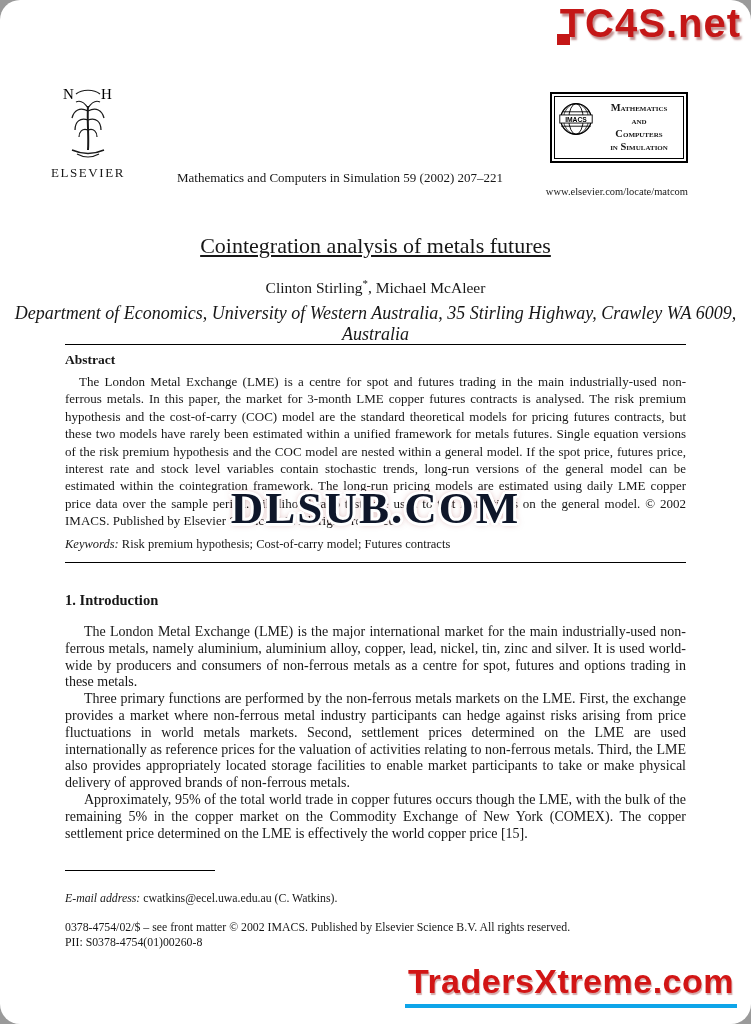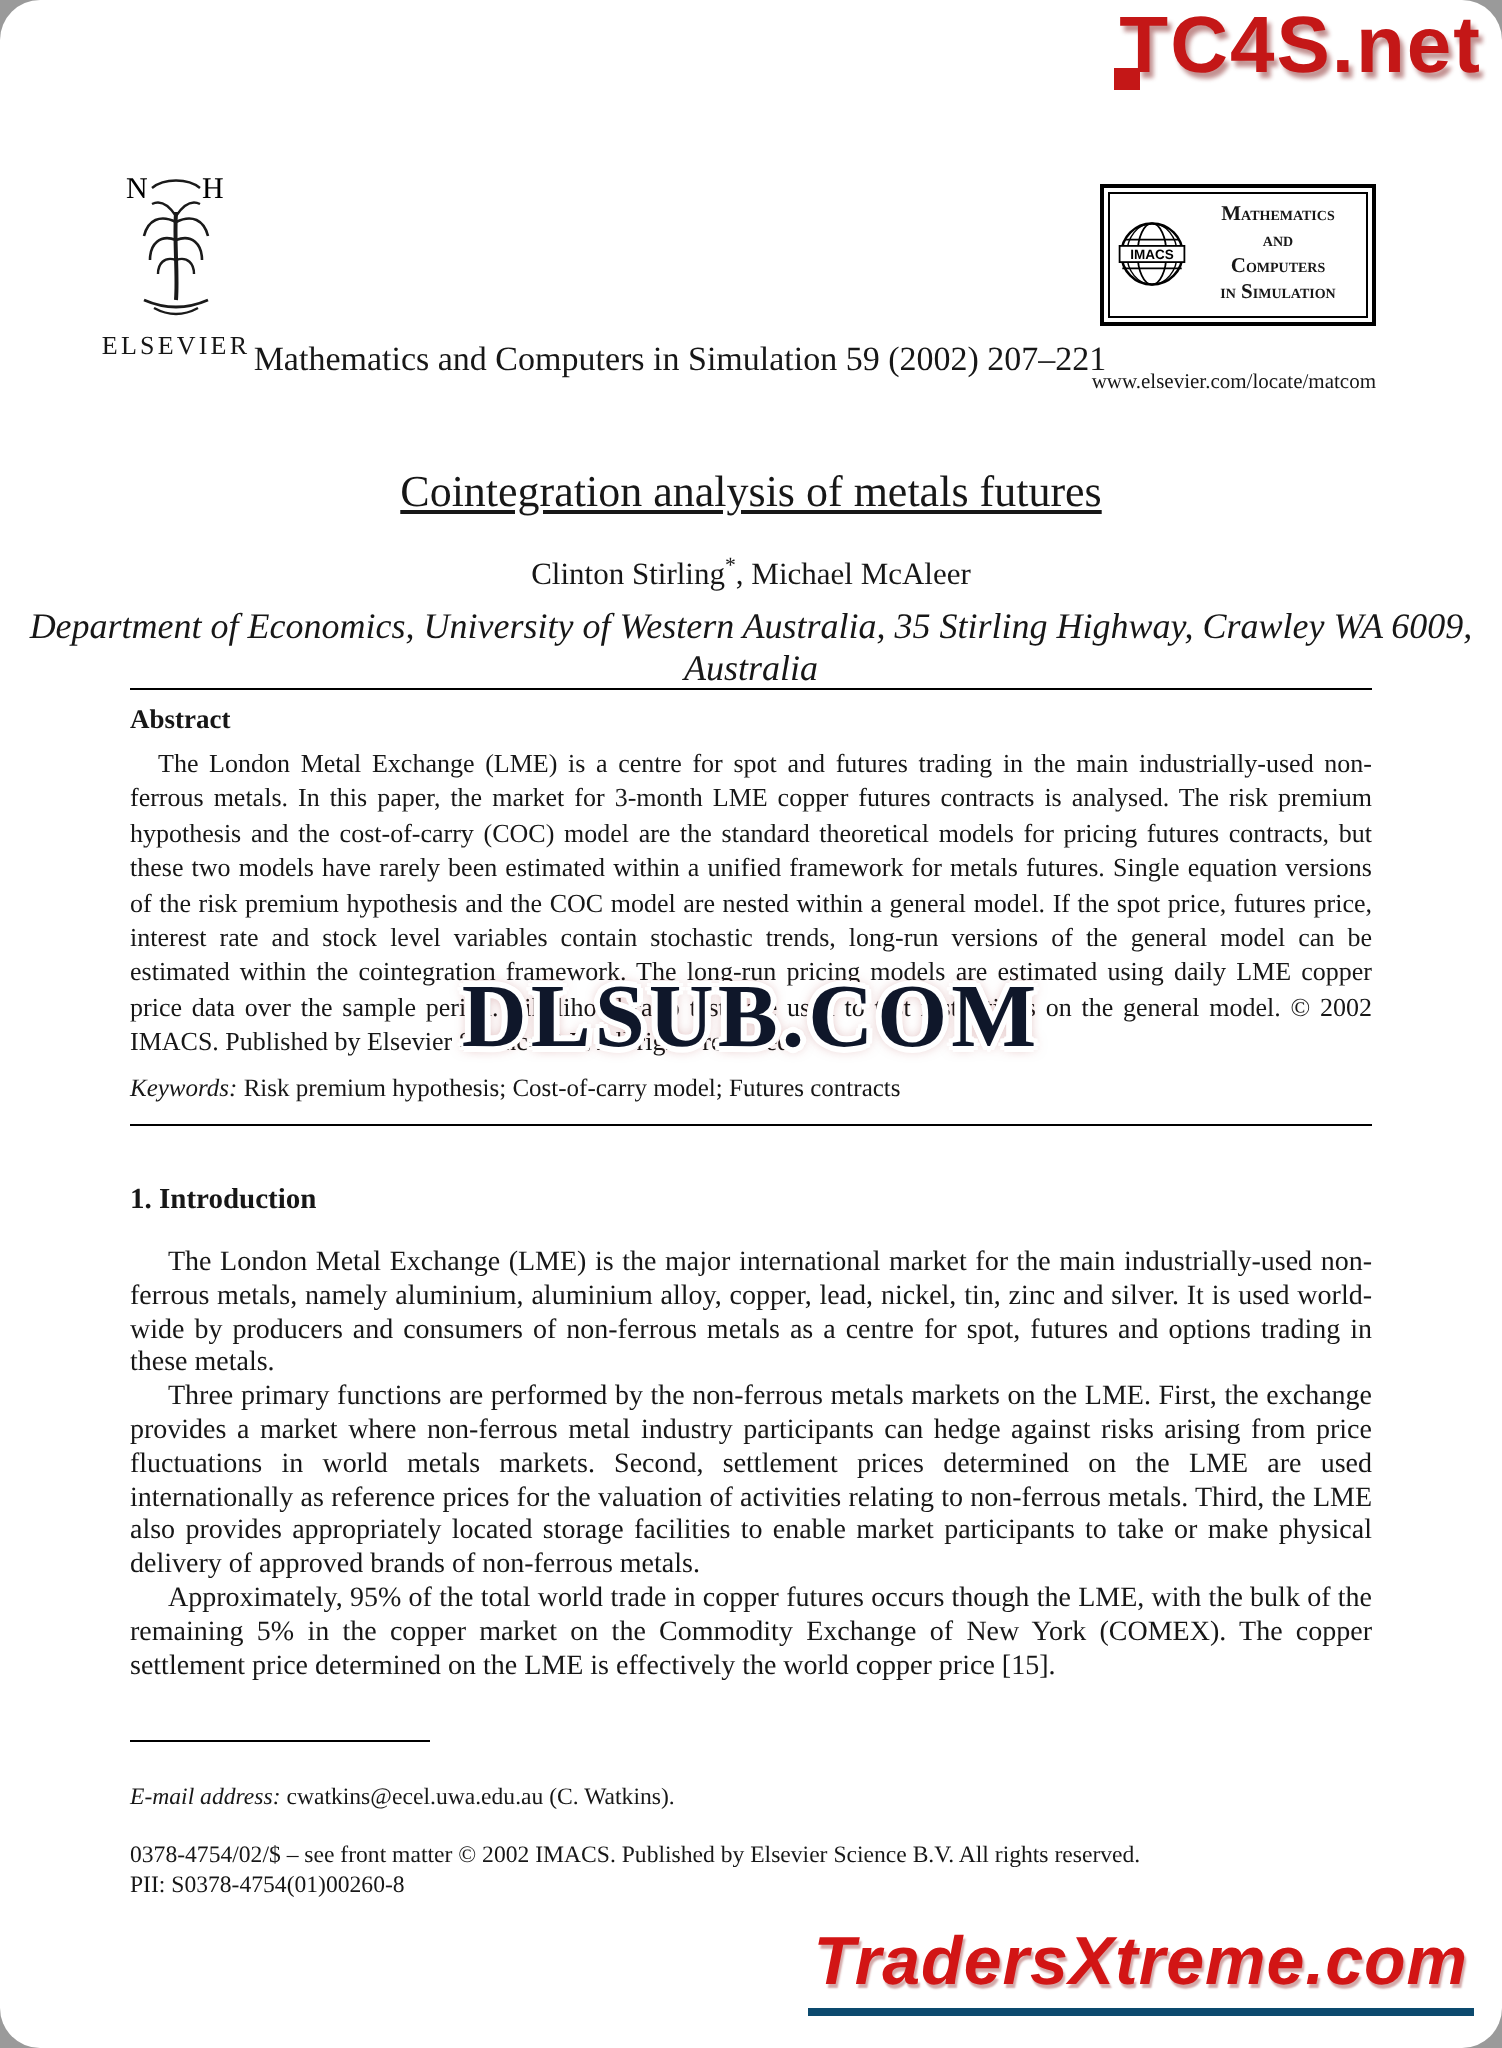--- a/index.html
+++ b/index.html
@@ -11,30 +11,30 @@
   .wm{font-family:"Liberation Sans",sans-serif;font-weight:bold;white-space:nowrap;}
   .wm-top{top:1px;right:10px;font-size:40px;letter-spacing:1px;color:#c41717;
           text-shadow:2px 3px 2px rgba(120,10,10,.45);}
   .wm-top-block{position:absolute;left:-3px;bottom:1px;width:13px;height:11px;background:#c41717;}
   .wm-mid{top:482px;left:50%;transform:translateX(-50%);font-size:45px;letter-spacing:2px;
           font-family:"Liberation Serif",serif;color:#0f172a;
           text-shadow:-2px -2px 0 #fff,2px -2px 0 #fff,-2px 2px 0 #fff,2px 2px 0 #fff,
                       -3px 0 0 #fff,3px 0 0 #fff,0 -3px 0 #fff,0 3px 0 #fff,
                       0 0 7px rgba(140,15,15,.55);}
   .wm-bottom{top:962px;right:14px;font-size:34px;color:#d21515;letter-spacing:.5px;
-             border-bottom:4px solid #0c4a6e;padding:0 3px 3px 3px;
-             text-shadow:1px 2px 1px rgba(130,10,10,.35);font-style:italic;}
+             border-bottom:4px solid #0ea5e9;padding:0 3px 3px 3px;
+             text-shadow:1px 2px 1px rgba(130,10,10,.35);}
 
   
   .logo{left:48px;top:84px;width:80px;text-align:center;}
   .logo svg{display:block;margin:0 auto;}
   .elsevier-word{font-size:13px;letter-spacing:1.6px;margin-top:1px;}
-  .citation{left:120px;top:170px;width:440px;text-align:center;font-size:17px;}
+  .citation{left:120px;top:170px;width:440px;text-align:center;font-size:13px;}
   .imacs-box{top:92px;right:63px;width:130px;border:2px solid #000;padding:2px;background:#fff;}
-  .imacs-box-inner{border:1px solid #000;display:flex;align-items:center;gap:4px;padding:4px 3px;}
+  .imacs-box-inner{border:1px solid #000;display:flex;gap:4px;padding:4px 3px;}
   .box-text{flex:1;text-align:center;font-variant:small-caps;font-weight:bold;
             font-size:10.5px;line-height:1.25;}
   .journal-url{top:186px;right:63px;font-size:10.5px;}
 
   
   .title{top:233px;left:0;width:100%;text-align:center;font-size:22px;text-decoration:underline;}
   .authors{top:277px;left:0;width:100%;text-align:center;font-size:15.5px;}
   .affiliation{top:303px;left:0;width:100%;text-align:center;font-size:18px;font-style:italic;}
 
   .rule{border-top:1px solid #000;height:0;}

